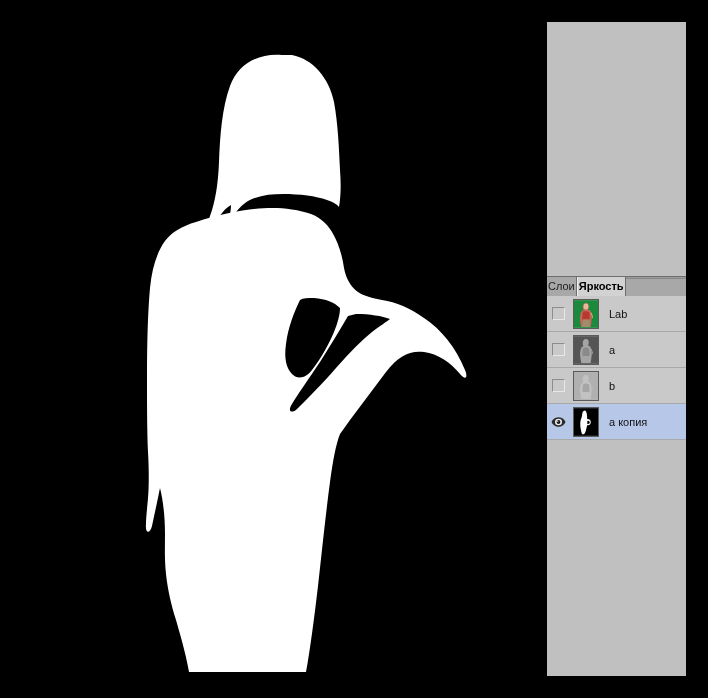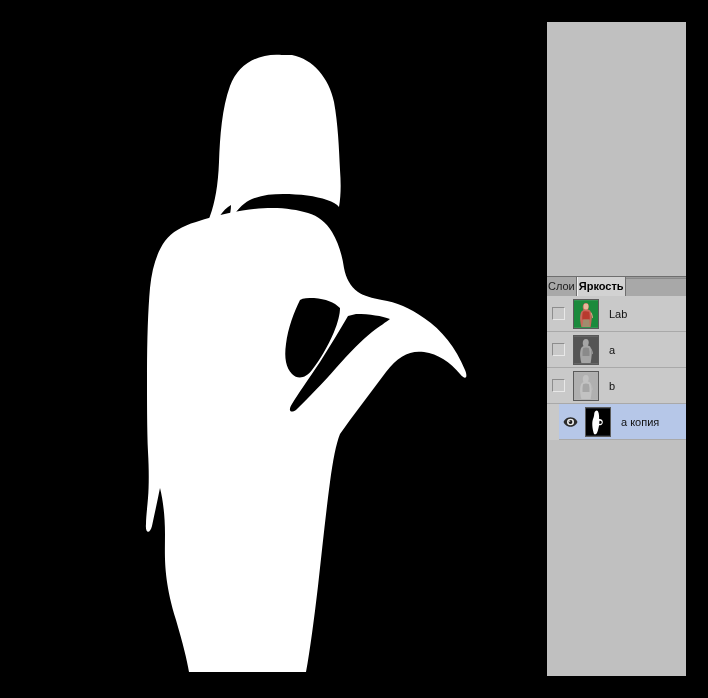--- a/index.html
+++ b/index.html
@@ -107,21 +107,20 @@
     height: 36px;
     display: flex;
     align-items: center;
     box-sizing: border-box;
     border-bottom: 1px solid #a9a9a9;
     background: #c9c9c9;
     cursor: default;
   }
   .channel-row.selected {
     background: #b6c7e8;
-    margin-left: 12px;
   }
 
   .vis-cell {
     width: 22px;
     min-width: 22px;
     height: 36px;
     display: flex;
     align-items: center;
     justify-content: center;
   }

